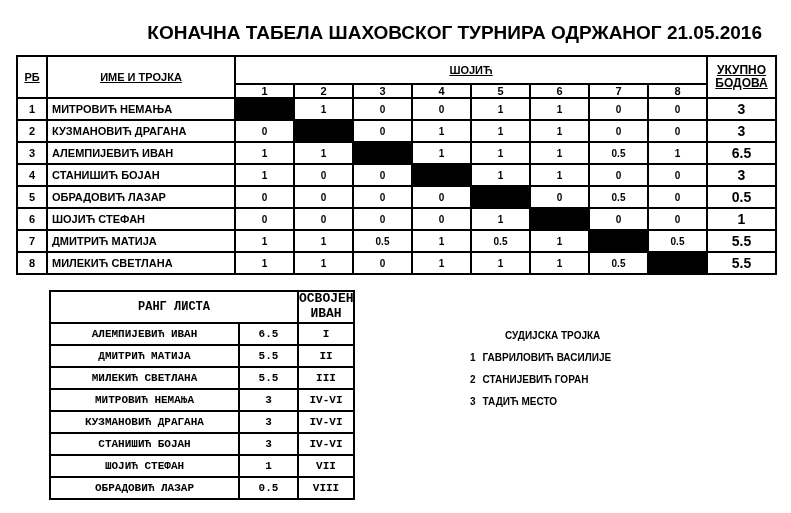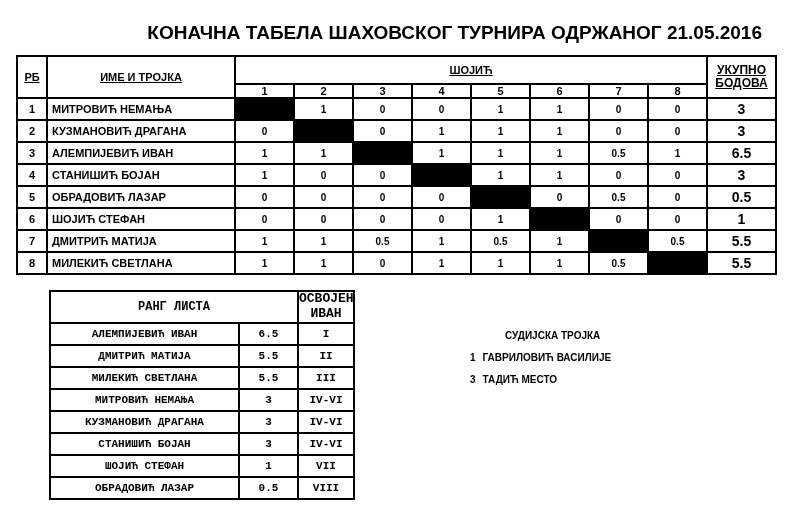--- a/index.html
+++ b/index.html
@@ -285,17 +285,18 @@
           <td>0.5</td>
           <td>VIII</td>
         </tr>
       </tbody>
   </table>
 
   <div class="judges">
     <div class="judges-title">СУДИЈСКА ТРОЈКА</div>
     <div>
         <div class="judge-line"><span class="judge-num">1</span><span>ГАВРИЛОВИЋ ВАСИЛИЈЕ</span></div>
+        <div class="judge-line"><span class="judge-num">2</span><span>СТАНИЈЕВИЋ ГОРАН</span></div>
         <div class="judge-line"><span class="judge-num">3</span><span>ТАДИЋ МЕСТО</span></div>
       </div>
   </div>
 
 </div>
 
 </body></html>

